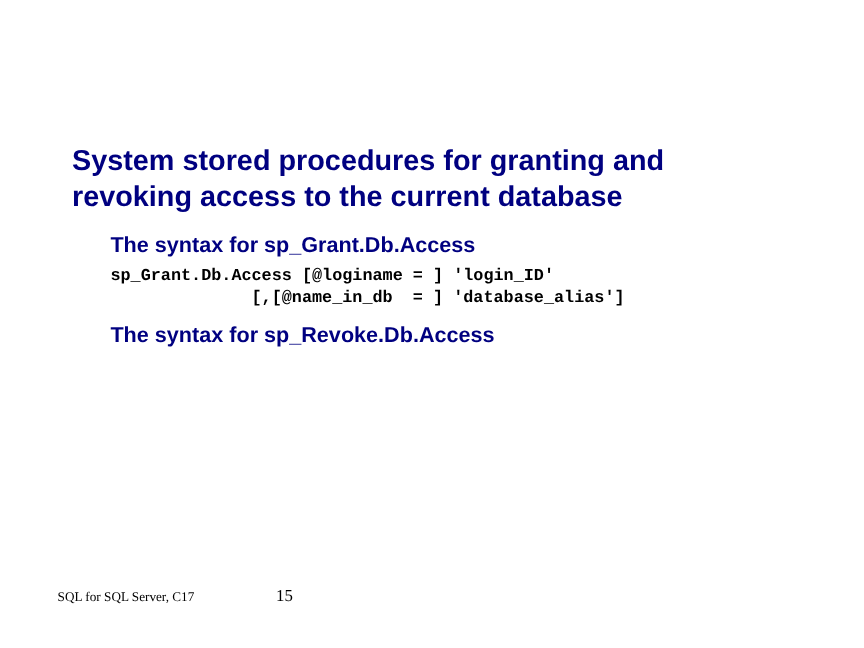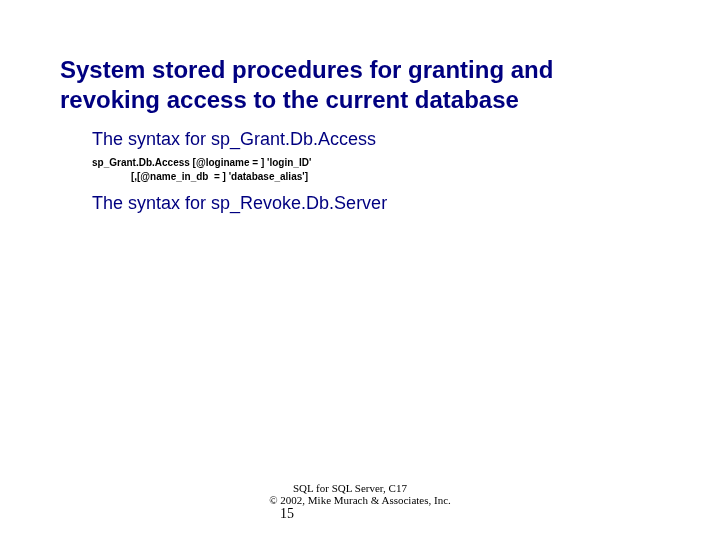--- a/index.html
+++ b/index.html
@@ -4,58 +4,57 @@
   <style>
     * { margin: 0; padding: 0; box-sizing: border-box; }
     body {
       width: 720px;
       height: 540px;
       background: #ffffff;
       font-family: Arial, Helvetica, sans-serif;
       position: relative;
     }
     .content {
-      padding: 55px 60px 0 60px;
+      padding: 120px 60px 0 60px;
     }
     .main-title {
       color: #000080;
       font-size: 24px;
       font-weight: bold;
       line-height: 1.25;
       margin-bottom: 14px;
     }
     .section {
       padding-left: 32px;
       margin-bottom: 10px;
     }
     .section-title {
       color: #000080;
       font-size: 18px;
-      font-weight: normal;
+      font-weight: bold;
       margin-bottom: 6px;
     }
     .code {
-      font-family: Liberation Sans, sans-serif;
-      font-size: 10px;
+      font-family: Liberation Mono, monospace;
+      font-size: 14px;
       font-weight: bold;
       color: #000000;
       white-space: pre;
       line-height: 1.35;
     }
     .footer {
       position: absolute;
-      bottom: 18px;
+      bottom: 34px;
       left: 0;
       width: 100%;
       display: flex;
       align-items: center;
       font-family: "Times New Roman", Times, serif;
       font-size: 11px;
       color: #000000;
-      flex-direction: column;
     }
     .footer-left {
       padding-left: 48px;
       width: 230px;
     }
     .footer-center {
       text-align: center;
       flex: 1;
     }
     .footer-right {
@@ -70,21 +69,20 @@
 <div class="content">
   <h1 class="main-title">System stored procedures for granting and revoking access to the current database</h1>
 
   <div class="section">
     <h2 class="section-title">The syntax for sp_Grant.Db.Access</h2>
     <div class="code">sp_Grant.Db.Access [@loginame = ] 'login_ID'
               [,[@name_in_db  = ] 'database_alias']</div>
   </div>
 
   <div class="section">
-    <h2 class="section-title">The syntax for sp_Revoke.Db.Server</h2>
+    <h2 class="section-title">The syntax for sp_Revoke.Db.Access</h2>
   </div>
 </div>
 
 <div class="footer">
   <div class="footer-left">SQL for SQL Server, C17</div>
-  <div class="footer-center">© 2002, Mike Murach &amp; Associates, Inc.</div>
   <div class="footer-right">15</div>
 </div>
 
 </body></html>

